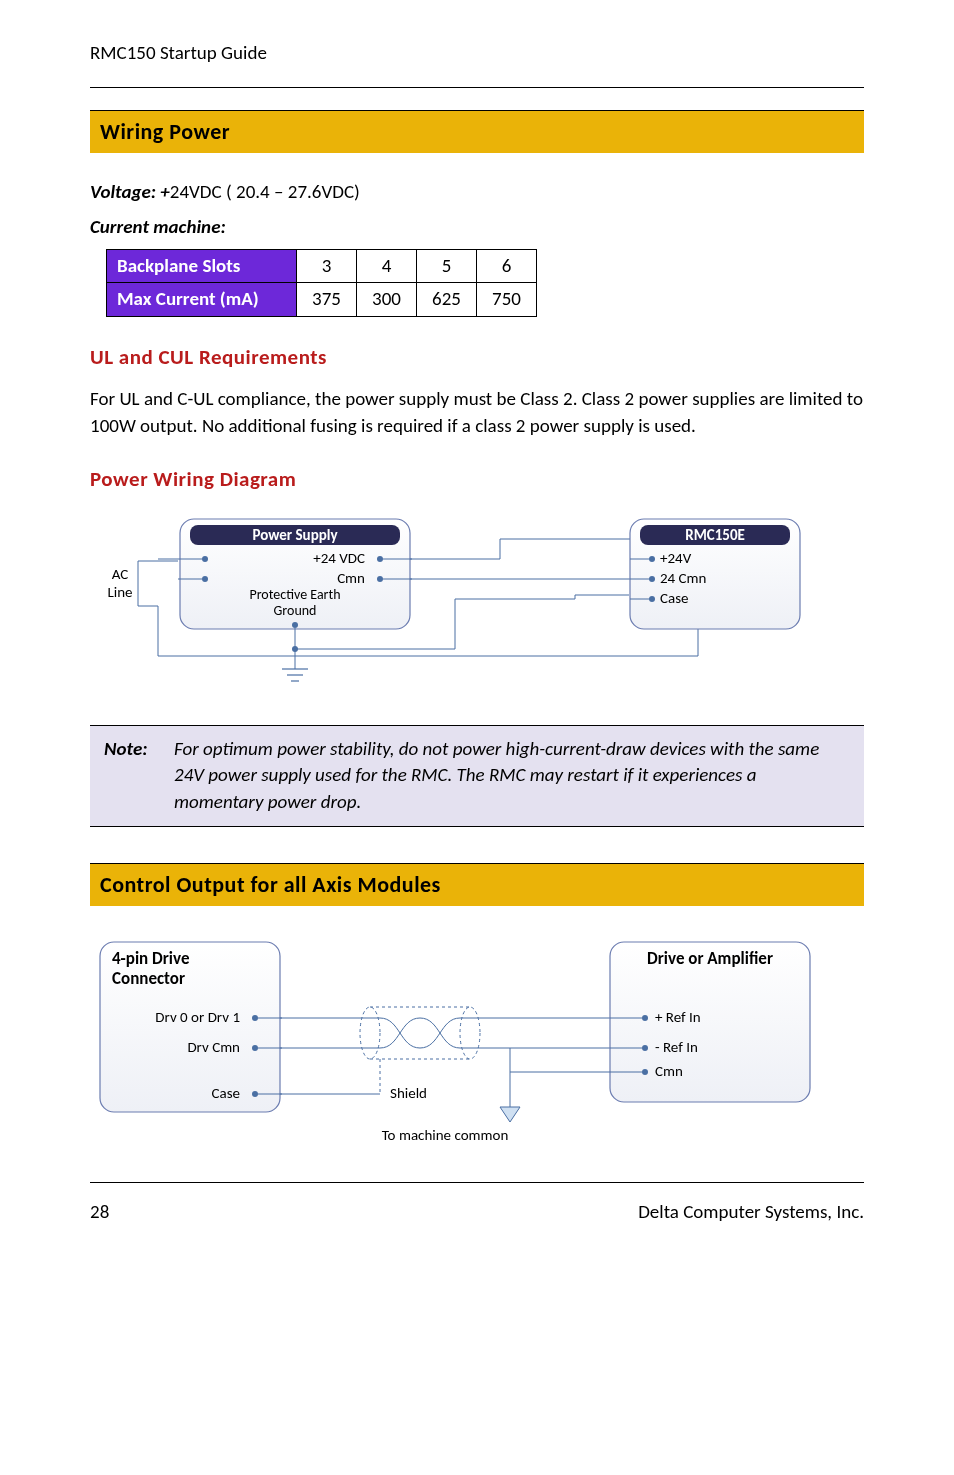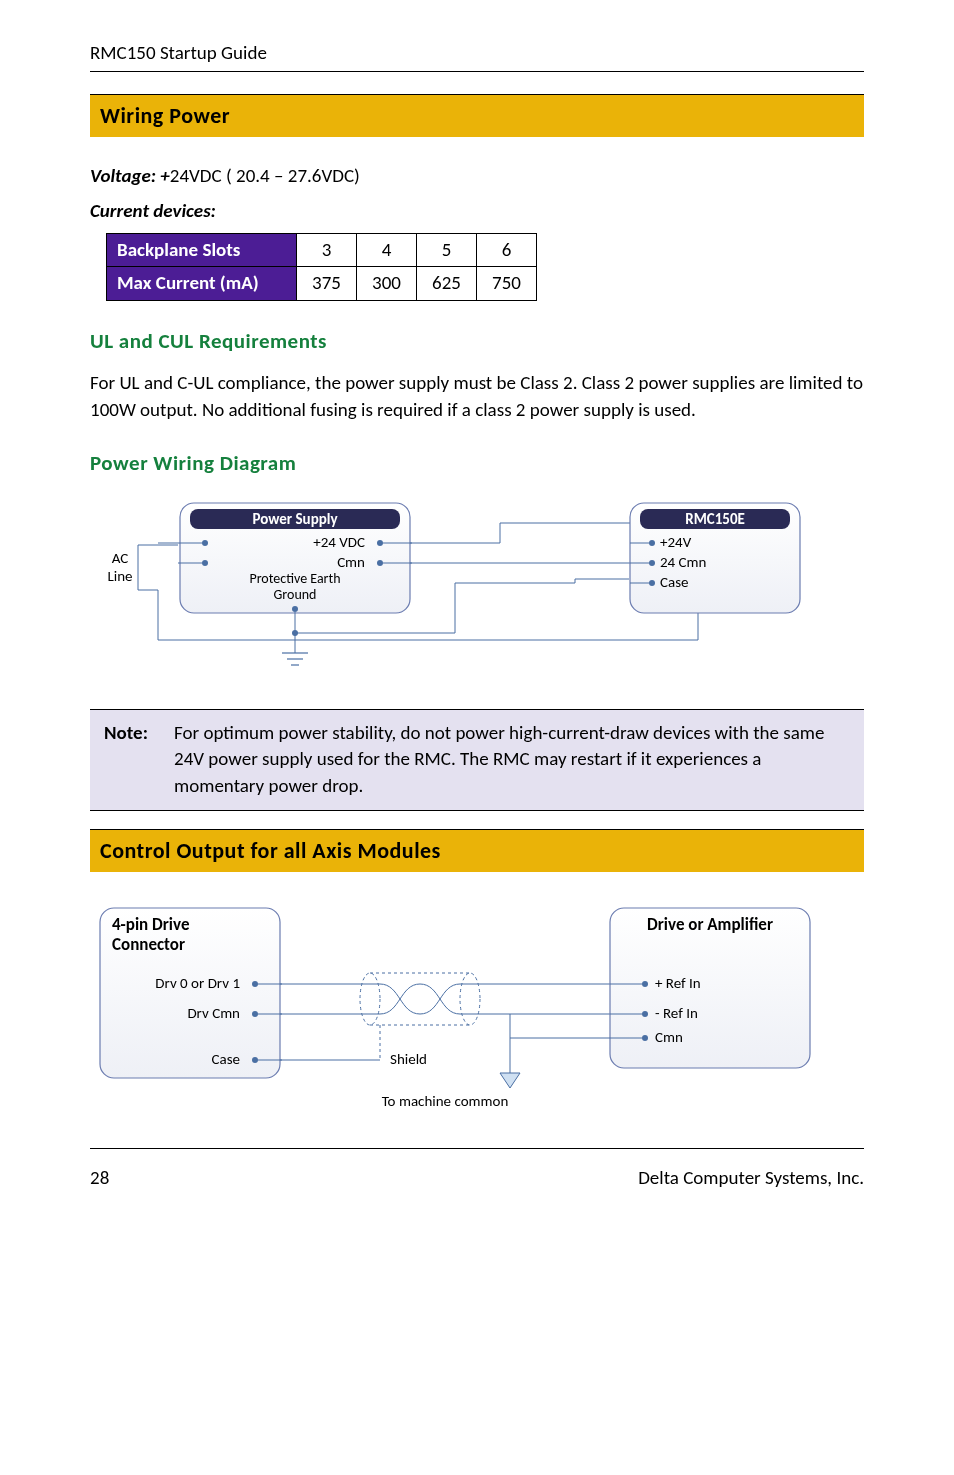--- a/index.html
+++ b/index.html
@@ -9,21 +9,21 @@
     width: 954px;
     margin: 0 auto;
     padding: 40px 90px 40px 90px;
     color: #000;
     font-size: 19px;
     line-height: 1.4;
   }
   .header-line {
     border-bottom: 1.5px solid #000;
     margin-bottom: 22px;
-    padding-bottom: 4px;
+    padding-bottom: 20px;
     font-size: 19px;
   }
   .section-heading {
     background: #eab308;
     border-top: 1.5px solid #000;
     padding: 6px 10px;
     font-weight: bold;
     font-size: 22px;
     letter-spacing: 0.5px;
     margin-bottom: 26px;
@@ -40,46 +40,47 @@
     text-align: center;
     padding: 3px 0;
   }
   .ratings-table th {
     background: #3a3a85;
     color: #fff;
     font-weight: bold;
   }
   .ratings-table td { background: #fff; }
   .ratings-table .rowhead {
-    background: #4c1d95;
+    background: #6d28d9;
     color: #fff;
     font-weight: bold;
     text-align: left;
     padding: 3px 10px;
     width: 190px;
   }
   .ratings-table td.val { width: 60px; }
   .sub-heading {
-    color: #15803d;
+    color: #b91c1c;
     font-weight: bold;
     font-size: 21px;
     letter-spacing: 0.5px;
     margin-top: 26px;
     margin-bottom: 14px;
   }
   .para { margin-bottom: 20px; }
   svg { display: block; }
   .note-box {
     background: #e4e1f0;
     border-top: 1.5px solid #000;
     border-bottom: 1.5px solid #000;
     padding: 10px 14px 10px 14px;
     margin-top: 16px;
-    margin-bottom: 18px;
+    margin-bottom: 36px;
     display: flex;
+    font-style: italic;
   }
   .note-label { font-weight: bold; width: 70px; flex-shrink: 0; }
   .note-text { flex: 1; }
   .footer {
     border-top: 1.5px solid #000;
     margin-top: 30px;
     padding-top: 16px;
     display: flex;
     justify-content: space-between;
     font-size: 19px;
@@ -89,21 +90,21 @@
 </head>
 <body>
 
 <div class="header-line">RMC150 Startup Guide</div>
 
 <div class="section-heading">Wiring Power</div>
 
 <div class="label-block">
   <span class="bold">Voltage: +</span><span>24VDC ( 20.4 – 27.6VDC)</span>
 </div>
-<div class="label-block bold">Current devices:</div>
+<div class="label-block bold">Current machine:</div>
 
 <table class="ratings-table">
   <tbody>
       <tr>
     <th class="rowhead">Backplane Slots</th>
     <td class="val">3</td>
     <td class="val">4</td>
     <td class="val">5</td>
     <td class="val">6</td>
   </tr>

